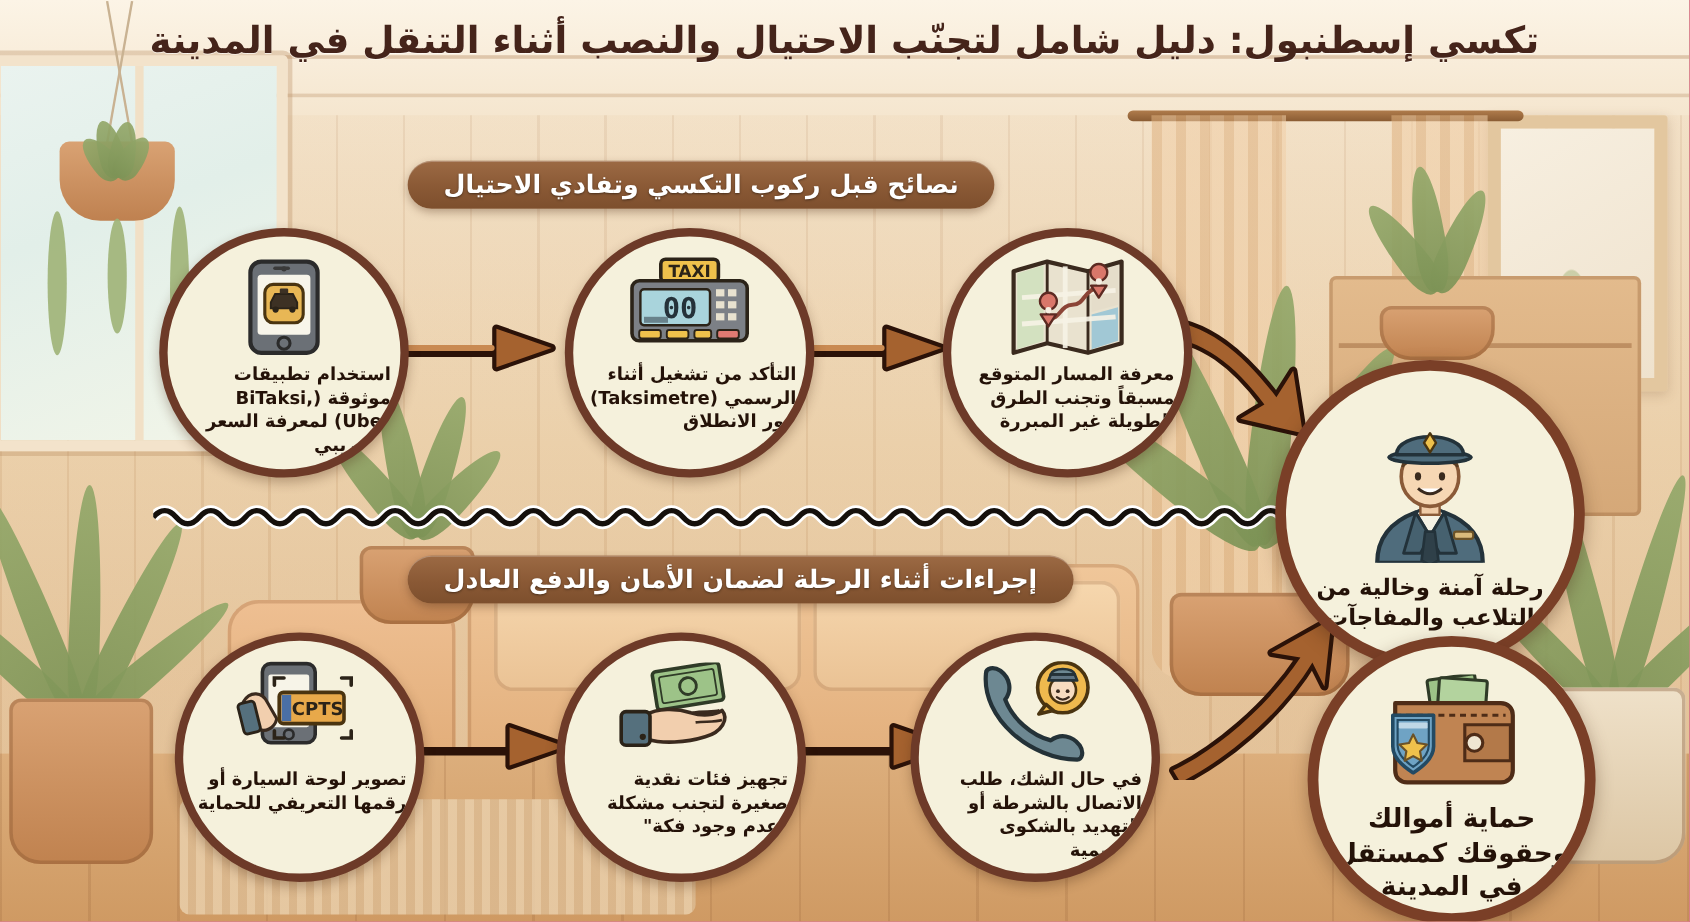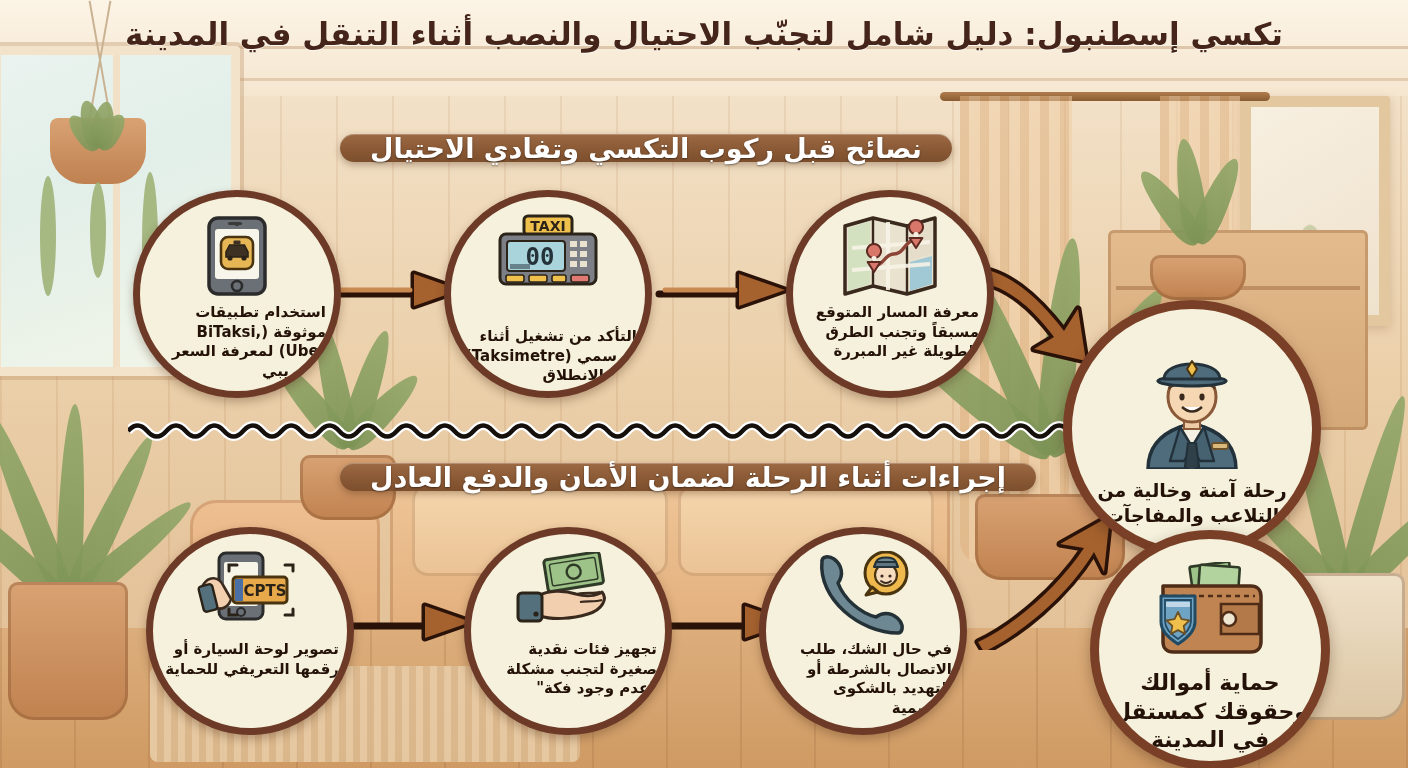--- a/index.html
+++ b/index.html
@@ -169,28 +169,28 @@
     font-size:31px; font-weight:bold;
     color:#45241a;
     letter-spacing:0;
     line-height:1.32;
     padding:0 120px;
     text-shadow:0 1px 0 rgba(255,255,255,.6);
   }
 
   .banner{
     position:absolute;
-    height:28px;
+    height:40px;
     display:flex; align-items:center; justify-content:center;
     padding:0 30px;
     border-radius:20px;
     background:linear-gradient(180deg,#9c6a44 0%, #8a5935 55%, #7d4f2d 100%);
     box-shadow:0 3px 7px rgba(80,46,22,.35), inset 0 1px 0 rgba(255,255,255,.25);
     color:#fff;
-    font-size:27px; font-weight:bold;
+    font-size:21px; font-weight:bold;
     white-space:nowrap;
     text-shadow:0 1px 2px rgba(0,0,0,.45);
   }
   #banner1{ left:340px; top:134px; }
   #banner2{ left:340px; top:463px; }
 
   .divider{
     position:absolute; left:128px; top:418px; width:1150px; height:26px;
   }
 
@@ -213,21 +213,21 @@
   }
   .node .label{
     margin-top:6px;
     width:178px;
     font-size:15px;
     font-weight:bold;
     line-height:1.30;
     color:#241208;
   }
   #node1{ left:133px; top:190px; }
-  #node2{ left:444px; top:190px;gap:24px; }
+  #node2{ left:471px; top:190px; }
   #node3{ left:786px; top:190px; }
   #node4{ left:146px; top:527px; }
   #node5{ left:464px; top:527px; }
   #node6{ left:759px; top:527px; }
 
   .outcome{
     position:absolute;
     width:258px; height:258px;
     border-radius:50%;
     background:#f5f1dc;

